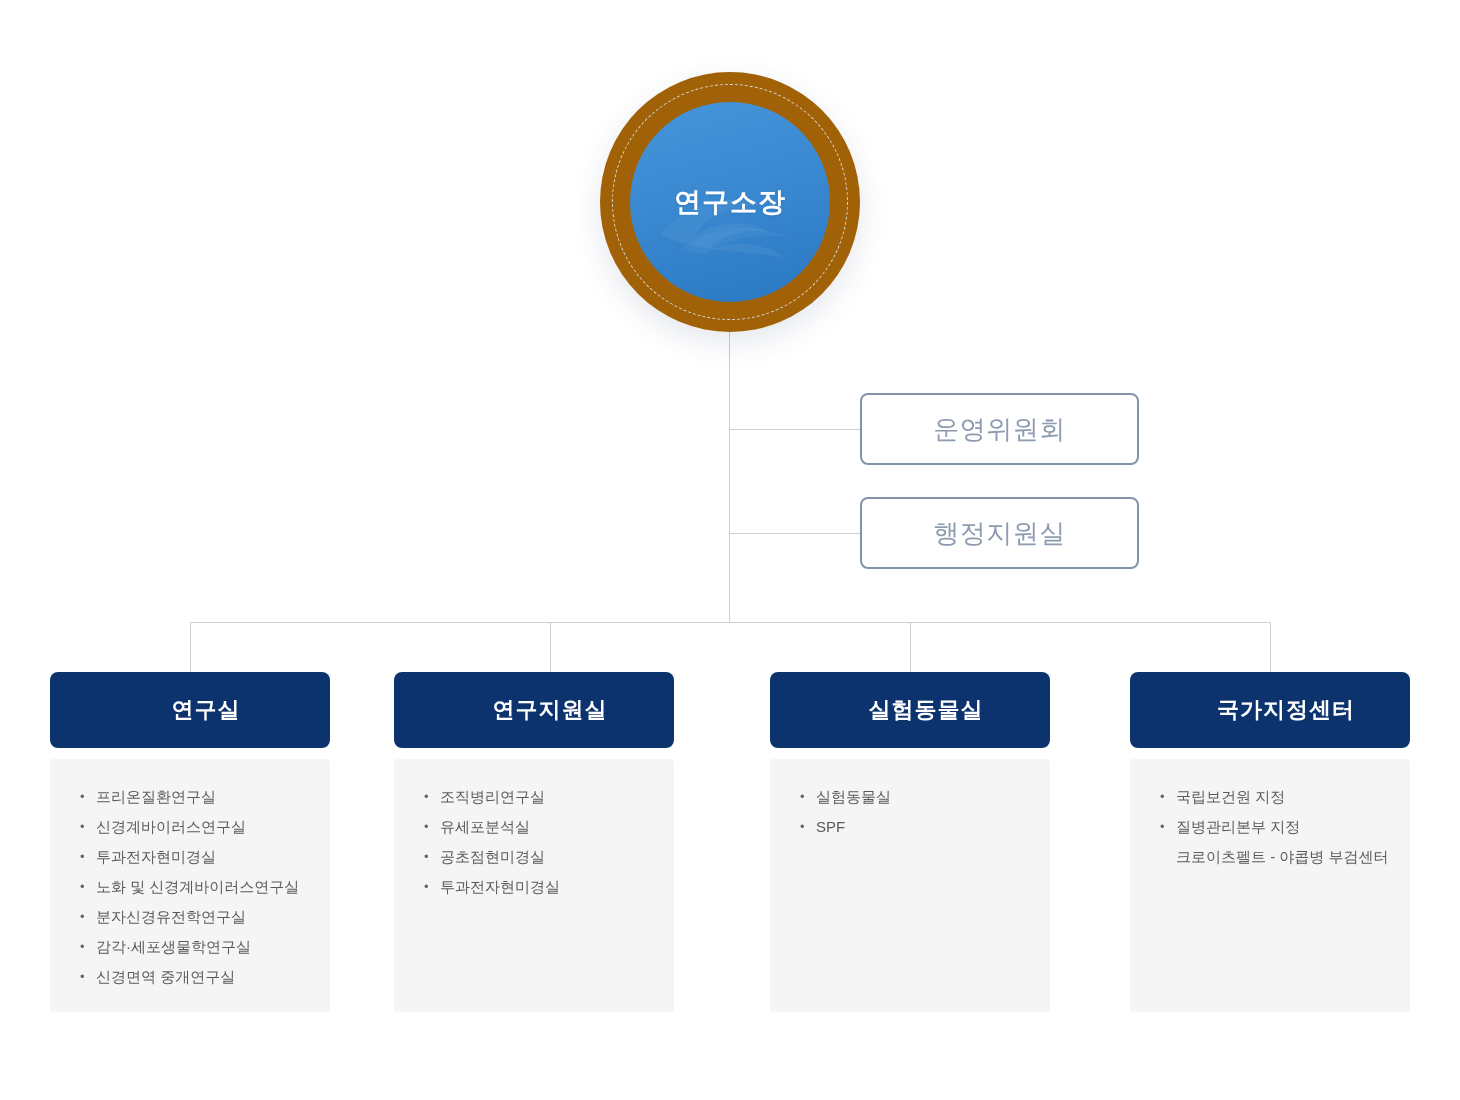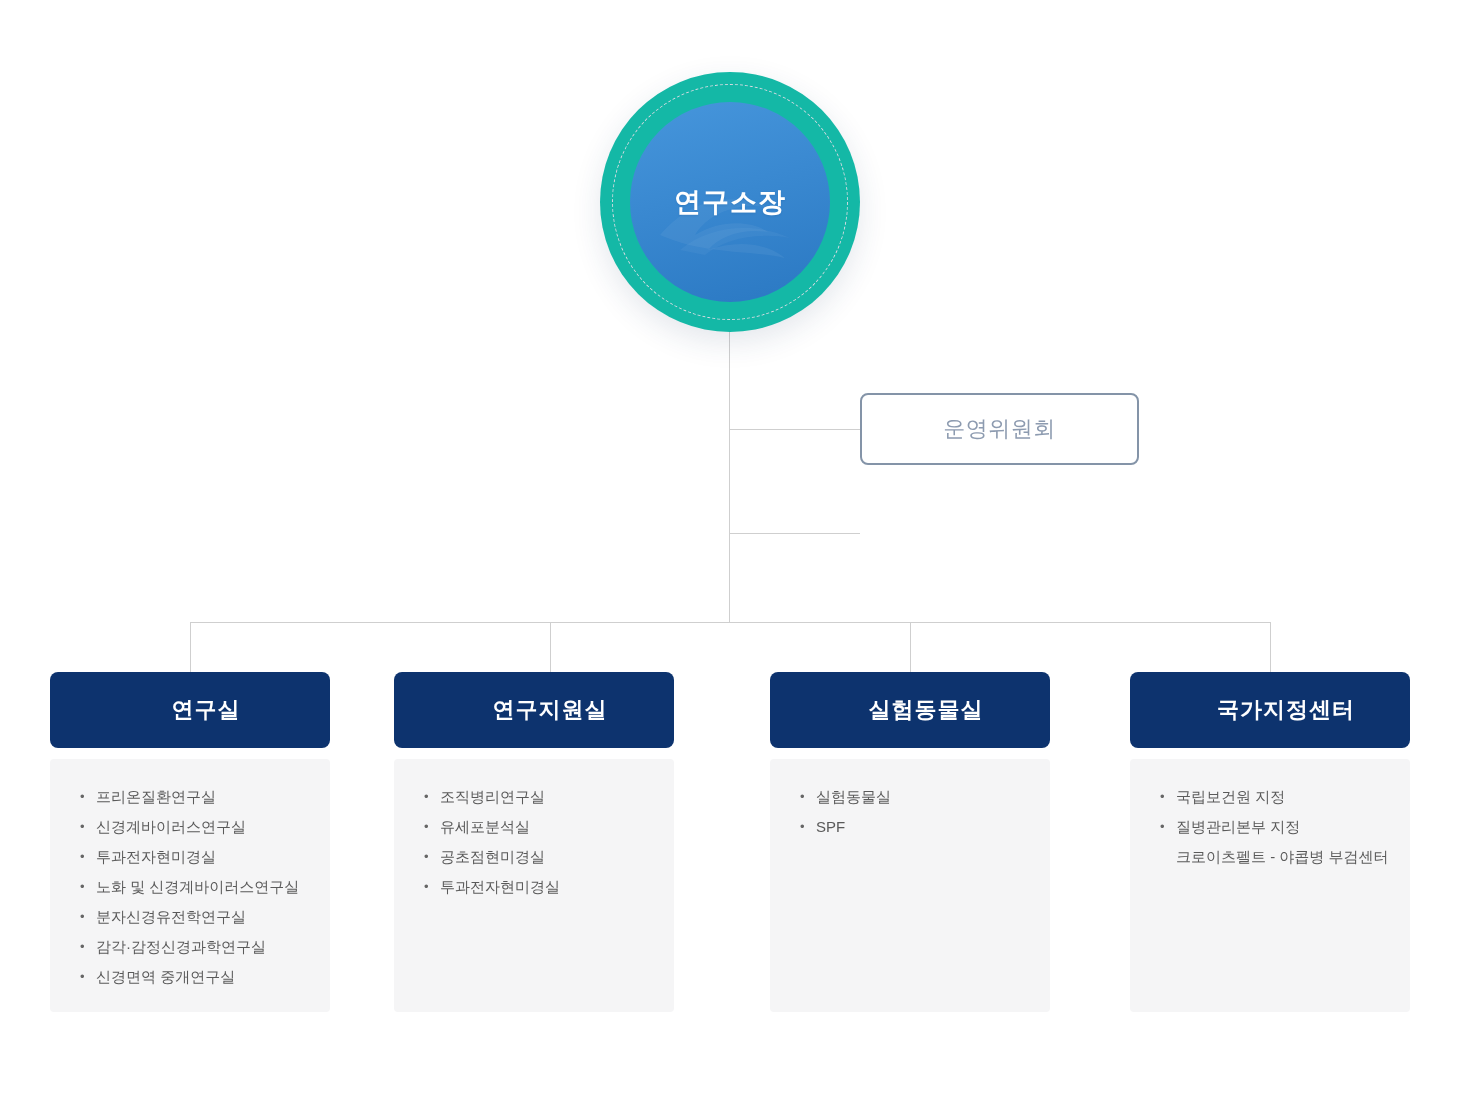--- a/index.html
+++ b/index.html
@@ -12,21 +12,21 @@
     --panel-bg:#f5f5f6;
     --item-text:#5a5a5a;
   }
   html,body{margin:0;padding:0;background:#ffffff;}
   body{font-family:"Liberation Sans","DejaVu Sans",sans-serif;}
   .canvas{position:relative;width:1460px;height:1100px;background:#ffffff;overflow:hidden;}
 
   
   .root-outer{
     position:absolute;left:600px;top:72px;width:260px;height:260px;
-    background:#14b8a6;border-radius:50%;
+    background:#a16207;border-radius:50%;
     box-shadow:0 10px 30px rgba(30,60,100,0.12);
   }
   .dashed-ring{
     position:absolute;left:12px;top:12px;right:12px;bottom:12px;
     border:1px dashed #d6dbe2;border-radius:50%;
   }
   .blue-circle{
     position:absolute;left:30px;top:30px;width:200px;height:200px;border-radius:50%;
     background:linear-gradient(165deg,var(--circle-blue-top) 0%,var(--circle-blue-bottom) 90%);
     display:flex;align-items:center;justify-content:center;overflow:hidden;
@@ -41,21 +41,21 @@
   .line{position:absolute;background:var(--connector);}
   .line.v{width:1px;}
   .line.h{height:1px;}
 
   
   .committee-box{
     position:absolute;left:860px;width:279px;height:72px;box-sizing:border-box;
     background:#ffffff;border:2px solid var(--box-border);border-radius:8px;
     display:flex;align-items:center;justify-content:center;
   }
-  .committee-box span{color:var(--box-text);font-size:22px;letter-spacing:0.5px;}
+  .committee-box span{color:var(--box-text);font-size:26px;letter-spacing:0.5px;}
 
   
   .dept{position:absolute;top:672px;width:280px;}
   .dept-header{
     height:76px;background:var(--header-navy);border-radius:8px;
     display:flex;align-items:center;justify-content:center;
     color:#ffffff;font-size:22px;font-weight:700;letter-spacing:1px;padding-left:32px;
   }
   .dept-panel{
     margin-top:11px;height:253px;box-sizing:border-box;
@@ -93,33 +93,36 @@
         <path d="M10 55 C 40 20, 80 10, 120 28 C 95 22, 60 30, 45 55 C 70 40, 100 40, 118 52 C 95 48, 70 55, 58 70 C 85 60, 115 62, 135 78 C 100 70, 55 75, 10 55 Z" fill="#ffffff" opacity="0.10"></path>
         <path d="M30 70 C 60 45, 105 42, 140 58 C 110 52, 75 58, 55 75 Z" fill="#ffffff" opacity="0.08"></path>
       </svg>
       <span class="root-label">연구소장</span>
     </div>
   </div>
 
   <div class="committee-box" style="top:393px;">
     <span>운영위원회</span>
   </div>
+  <div class="committee-box" style="top:497px;">
+    <span>행정지원실</span>
+  </div>
 
   <div class="dept" style="left:50px;">
     <div class="dept-header">
       <span>연구실</span>
     </div>
     <div class="dept-panel">
       <ul>
         <li><span class="bullet">•</span><span>프리온질환연구실</span></li>
         <li><span class="bullet">•</span><span>신경계바이러스연구실</span></li>
         <li><span class="bullet">•</span><span>투과전자현미경실</span></li>
         <li><span class="bullet">•</span><span>노화 및 신경계바이러스연구실</span></li>
         <li><span class="bullet">•</span><span>분자신경유전학연구실</span></li>
-        <li><span class="bullet">•</span><span>감각·감정신경과학연구실</span></li>
+        <li><span class="bullet">•</span><span>감각·세포생물학연구실</span></li>
         <li><span class="bullet">•</span><span>신경면역 중개연구실</span></li>
       </ul>
     </div>
   </div>
 
   <div class="dept" style="left:394px;">
     <div class="dept-header">
       <span>연구지원실</span>
     </div>
     <div class="dept-panel">

